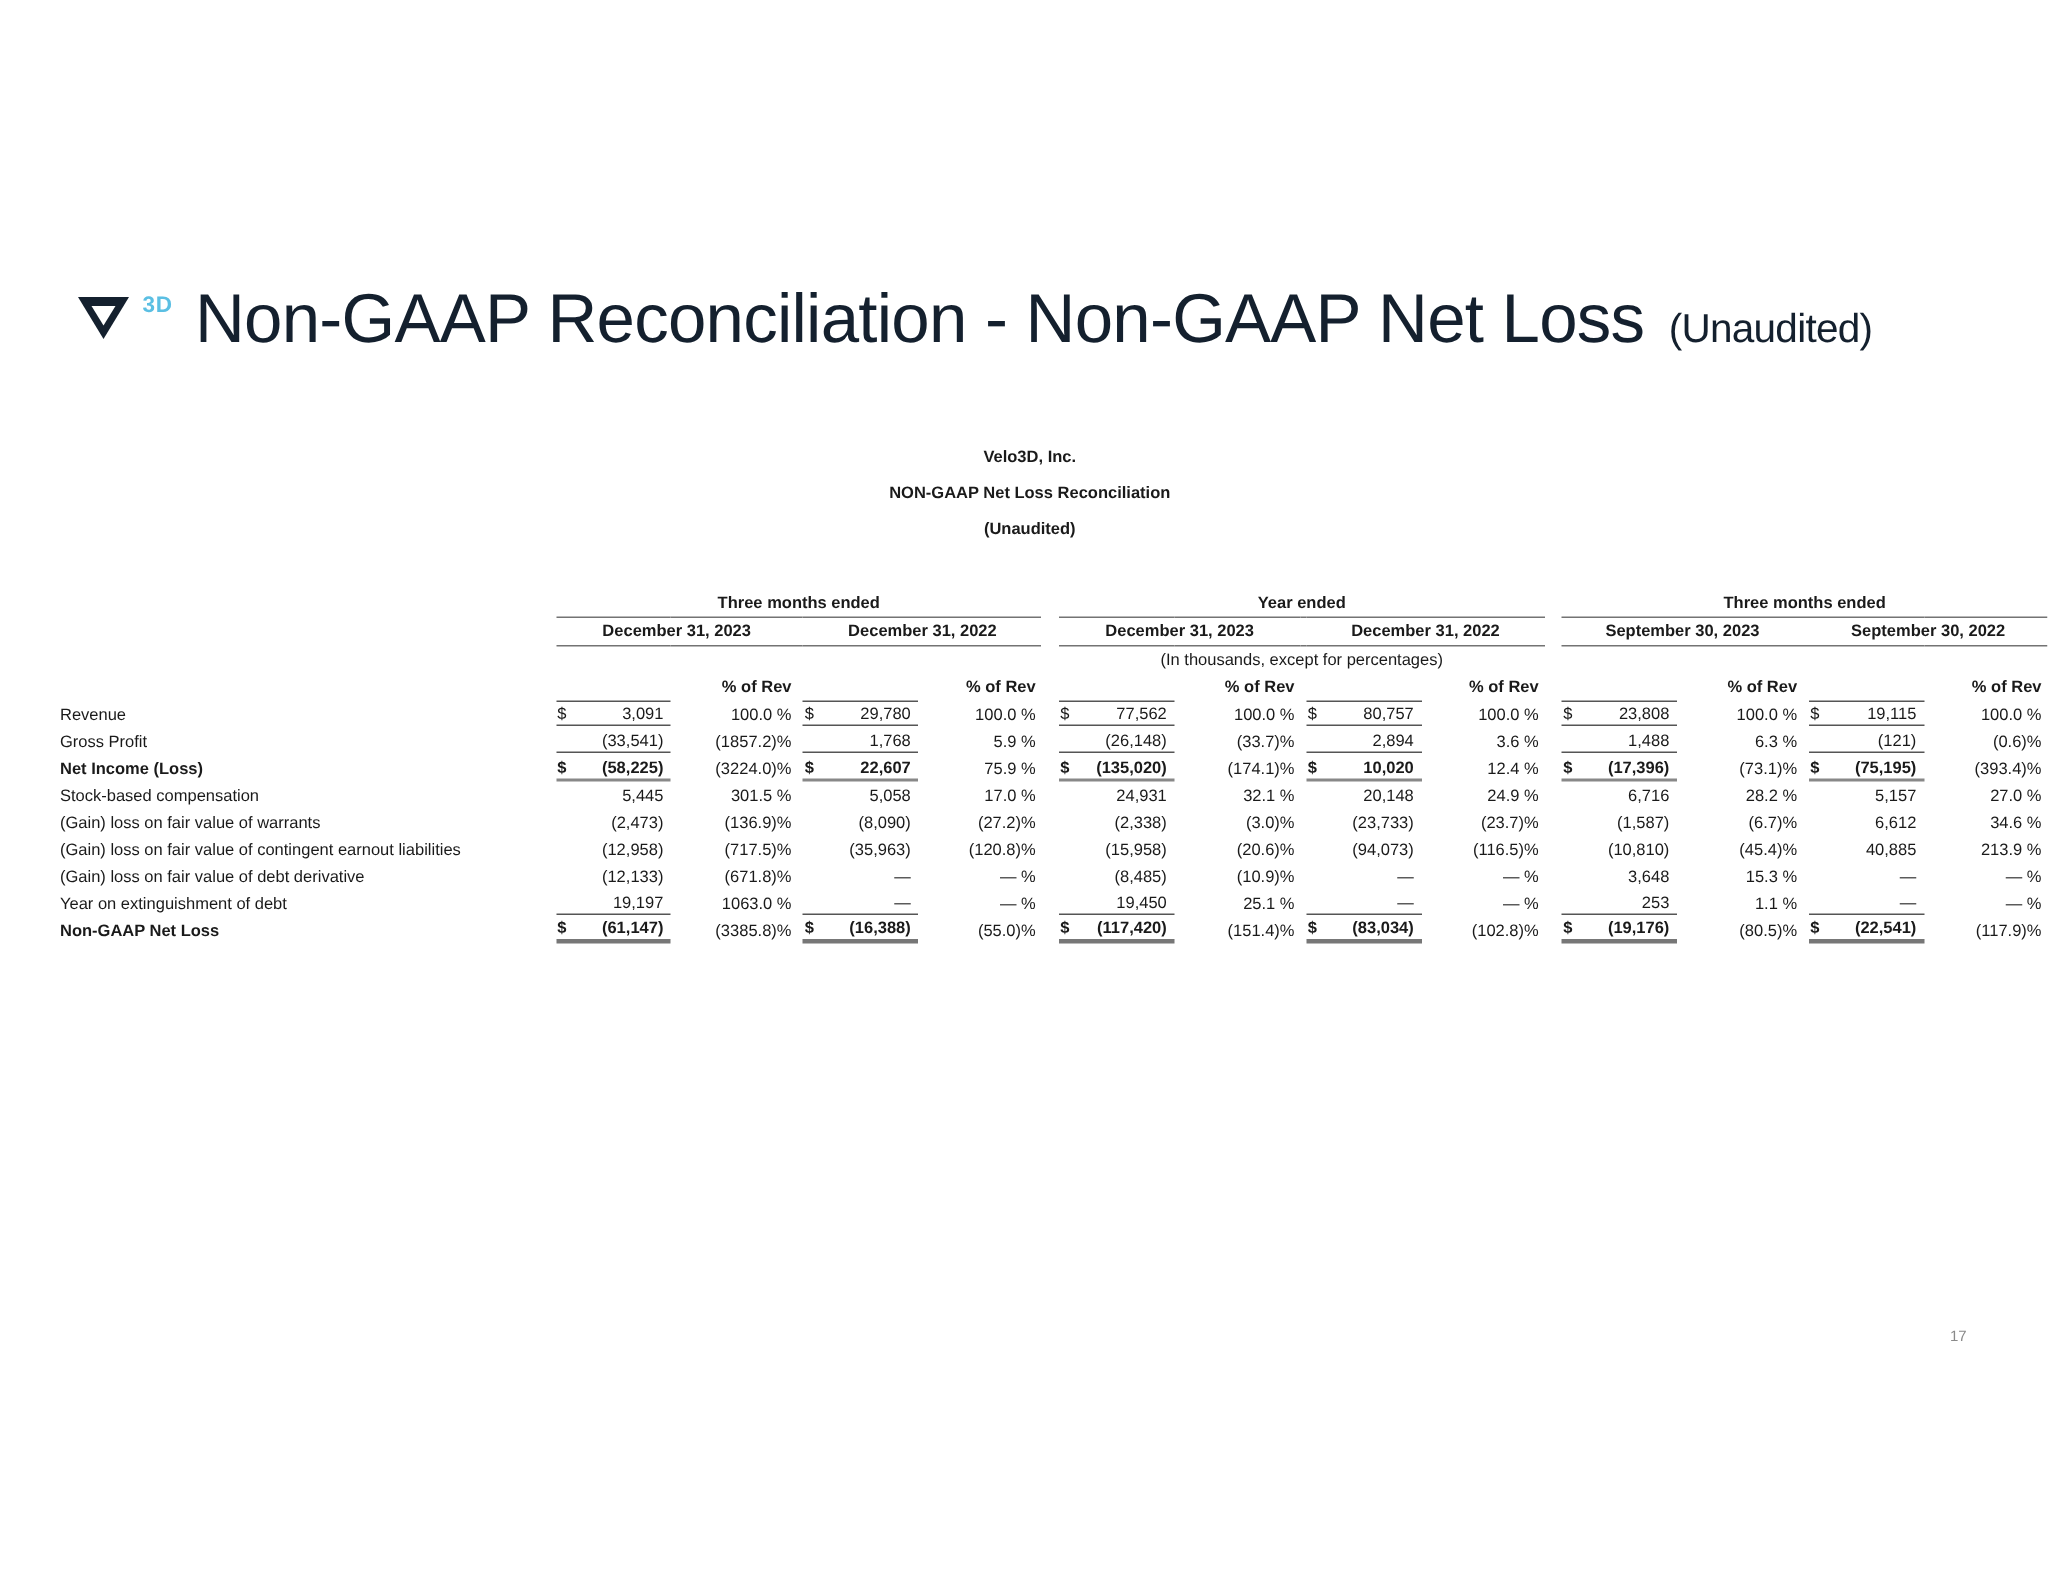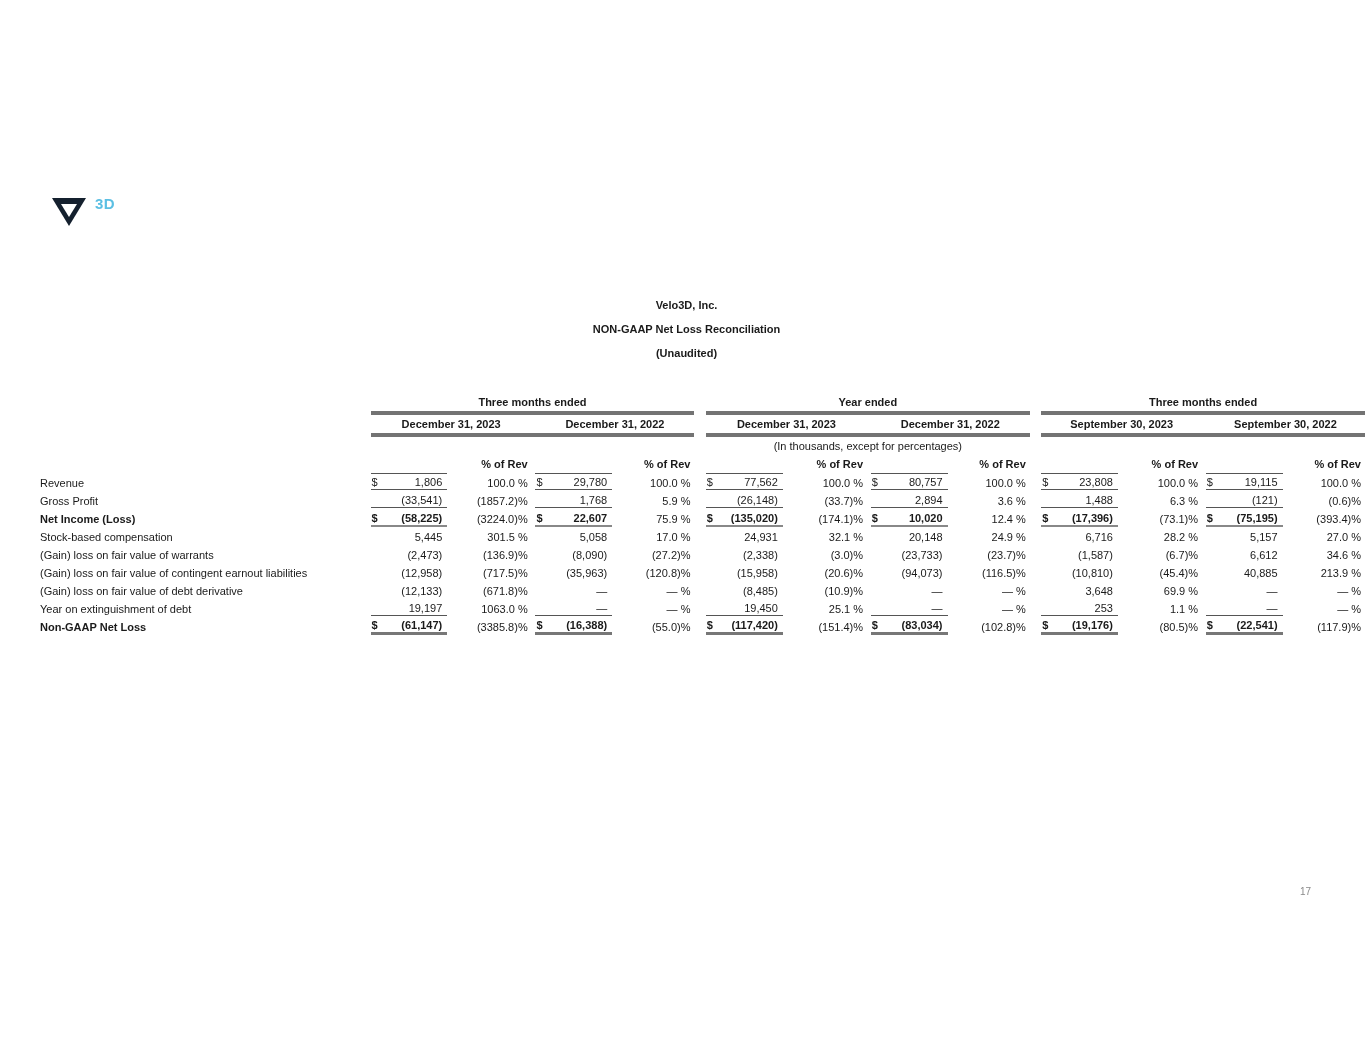--- a/index.html
+++ b/index.html
@@ -16,21 +16,21 @@
   .company { position: absolute; left: 0; width: 1373px; text-align: center; font-size: 11px; font-weight: bold; }
   .c1 { top: 299px; } .c2 { top: 323px; } .c3 { top: 347px; }
 
   table.rec { position: absolute; left: 40px; top: 393px; border-collapse: collapse; font-size: 11px; table-layout: fixed; }
   table.rec td { padding: 0; height: 18px; white-space: nowrap; }
   .label-col { width: 330px; }
   .amt-cell { width: 78px; position: relative; }
   .pct-cell { width: 80px; text-align: right; padding-right: 4px !important; }
 
   .hdr-group td { font-weight: bold; text-align: center; height: 16px; }
-  .grp-line { border-bottom: 4px solid #737373; }
+  .grp-line { border-bottom: 1px solid #737373; }
   .hdr-period td { font-weight: bold; text-align: center; height: 22px; margin-top: 16px; }
   .units td { text-align: center; height: 24px; }
   .pct-hdr td { font-weight: bold; height: 24px; }
   .blank-line { border-bottom: 1px solid #555; }
 
   .amt { display: flex; justify-content: space-between; padding: 0 5px 1px 1px; }
   .amt.ul { border-bottom: 1px solid #555; }
   .amt.dbl { border-bottom: 3px solid #777; }
   .row td { height: 43.3px; }
   .row.bold .label, .row.bold .amt { font-weight: bold; }
@@ -41,20 +41,24 @@
 </head>
 <body>
 
 <div class="title-bar">
   <div class="logo">
     <svg width="34" height="28" viewBox="0 0 34 28">
       <polygon points="0,0 34,0 17,28" fill="#14202e"></polygon>
       <polygon points="9,6 25,6 17,19" fill="#ffffff"></polygon>
     </svg>
     <span class="tag">3D</span>
+  </div>
+  <div class="slide-title">
+    <span>Non-GAAP Reconciliation - Non-GAAP Net Loss</span>
+    <span class="sub">(Unaudited)</span>
   </div>
 </div>
 
 <div class="company c1">Velo3D, Inc.</div>
 <div class="company c2">NON-GAAP Net Loss Reconciliation</div>
 <div class="company c3">(Unaudited)</div>
 
 <table class="rec" id="rec">
   <colgroup>
     <col class="label-col" style="width:330px">
@@ -131,21 +135,21 @@
         <td></td>
         <td class="blank-line"></td>
         <td class="pct-cell">% of Rev</td>
       </tr>
   <tr class="row">
         <td class="label">Revenue</td>
         <td></td>
         <td class="amt-cell">
           <div class="amt ul">
             <span>$</span>
-            <span>1,806</span>
+            <span>3,091</span>
           </div>
         </td>
         <td class="pct-cell">100.0 %</td>
         <td></td>
         <td class="amt-cell">
           <div class="amt ul">
             <span>$</span>
             <span>29,780</span>
           </div>
         </td>
@@ -472,21 +476,21 @@
           </div>
         </td>
         <td class="pct-cell">— %</td>
         <td></td>
         <td class="amt-cell">
           <div class="amt">
             <span></span>
             <span>3,648</span>
           </div>
         </td>
-        <td class="pct-cell">69.9 %</td>
+        <td class="pct-cell">15.3 %</td>
         <td></td>
         <td class="amt-cell">
           <div class="amt">
             <span></span>
             <span>—</span>
           </div>
         </td>
         <td class="pct-cell">— %</td>
       </tr>
       <tr class="row">

